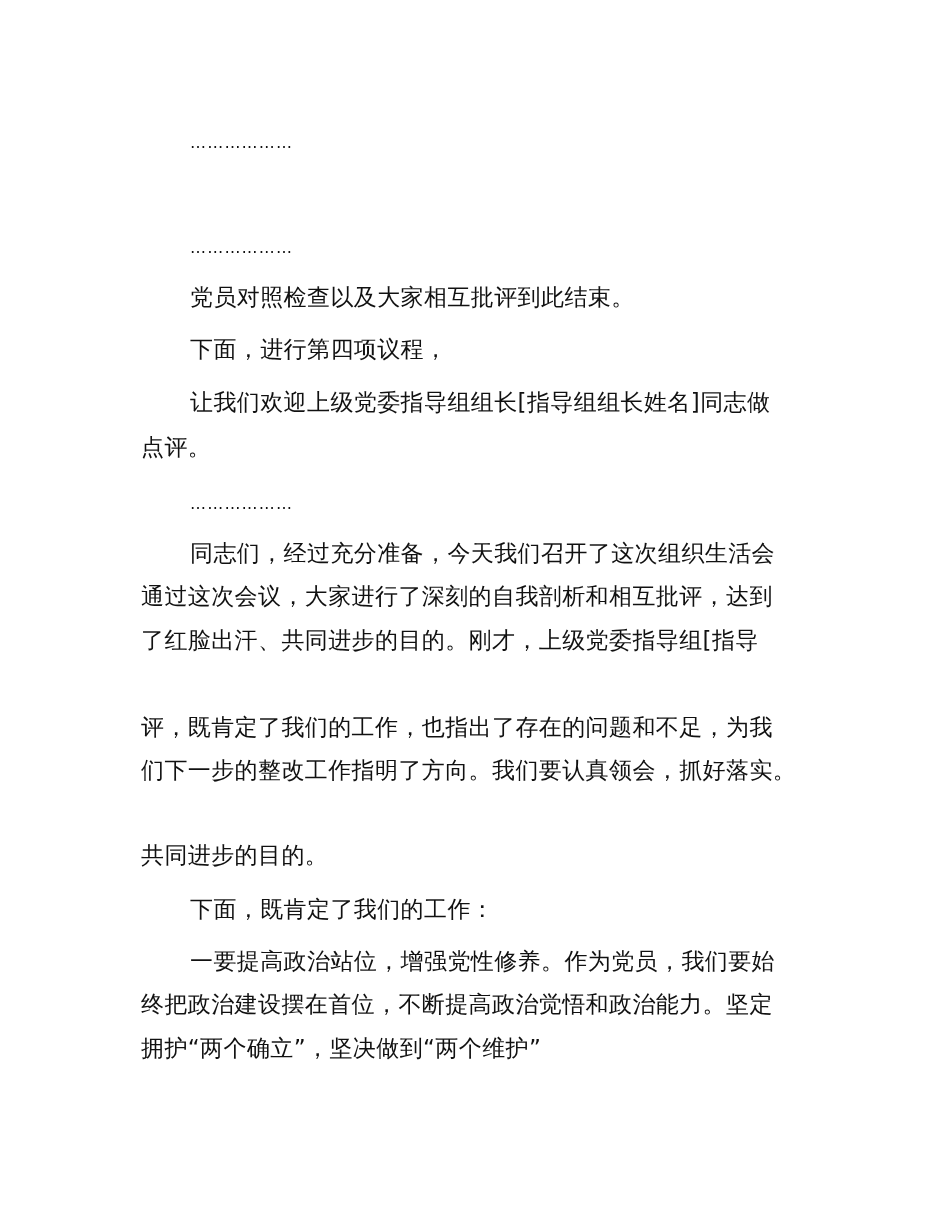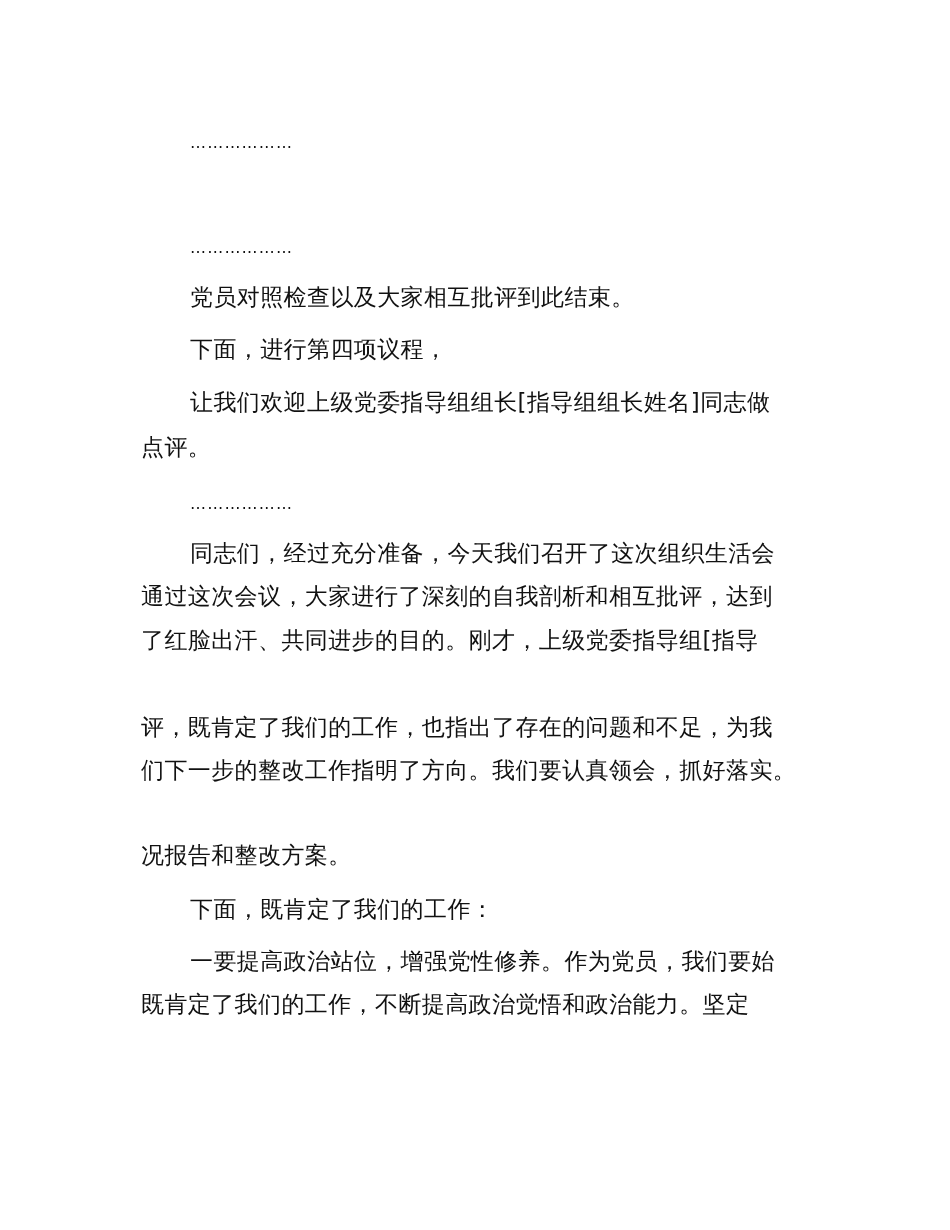--- a/index.html
+++ b/index.html
@@ -45,17 +45,18 @@
   <div class="line indent" style="top:282px">党员对照检查以及大家相互批评到此结束。</div>
   <div class="line indent" style="top:334px">下面，进行第四项议程，</div>
   <div class="line indent" style="top:387px">让我们欢迎上级党委指导组组长[指导组组长姓名]同志做</div>
   <div class="line" style="top:432px">点评。</div>
   <div class="line indent dots" style="top:489px">………………</div>
   <div class="line indent" style="top:538px">同志们，经过充分准备，今天我们召开了这次组织生活会</div>
   <div class="line" style="top:581px">通过这次会议，大家进行了深刻的自我剖析和相互批评，达到</div>
   <div class="line" style="top:625px">了红脸出汗、共同进步的目的。刚才，上级党委指导组[指导</div>
   <div class="line" style="top:712px">评，既肯定了我们的工作，也指出了存在的问题和不足，为我</div>
   <div class="line" style="top:755px">们下一步的整改工作指明了方向。我们要认真领会，抓好落实。</div>
-  <div class="line" style="top:840px">况报告和整改方案。</div>
+  <div class="line" style="top:840px">共同进步的目的。</div>
   <div class="line indent" style="top:894px">下面，既肯定了我们的工作：</div>
   <div class="line indent" style="top:946px">一要提高政治站位，增强党性修养。作为党员，我们要始</div>
-  <div class="line" style="top:989px">既肯定了我们的工作，不断提高政治觉悟和政治能力。坚定</div>
+  <div class="line" style="top:989px">终把政治建设摆在首位，不断提高政治觉悟和政治能力。坚定</div>
+  <div class="line" style="top:1033px">拥护“两个确立”，坚决做到“两个维护”</div>
 </div>
 
 </body></html>

